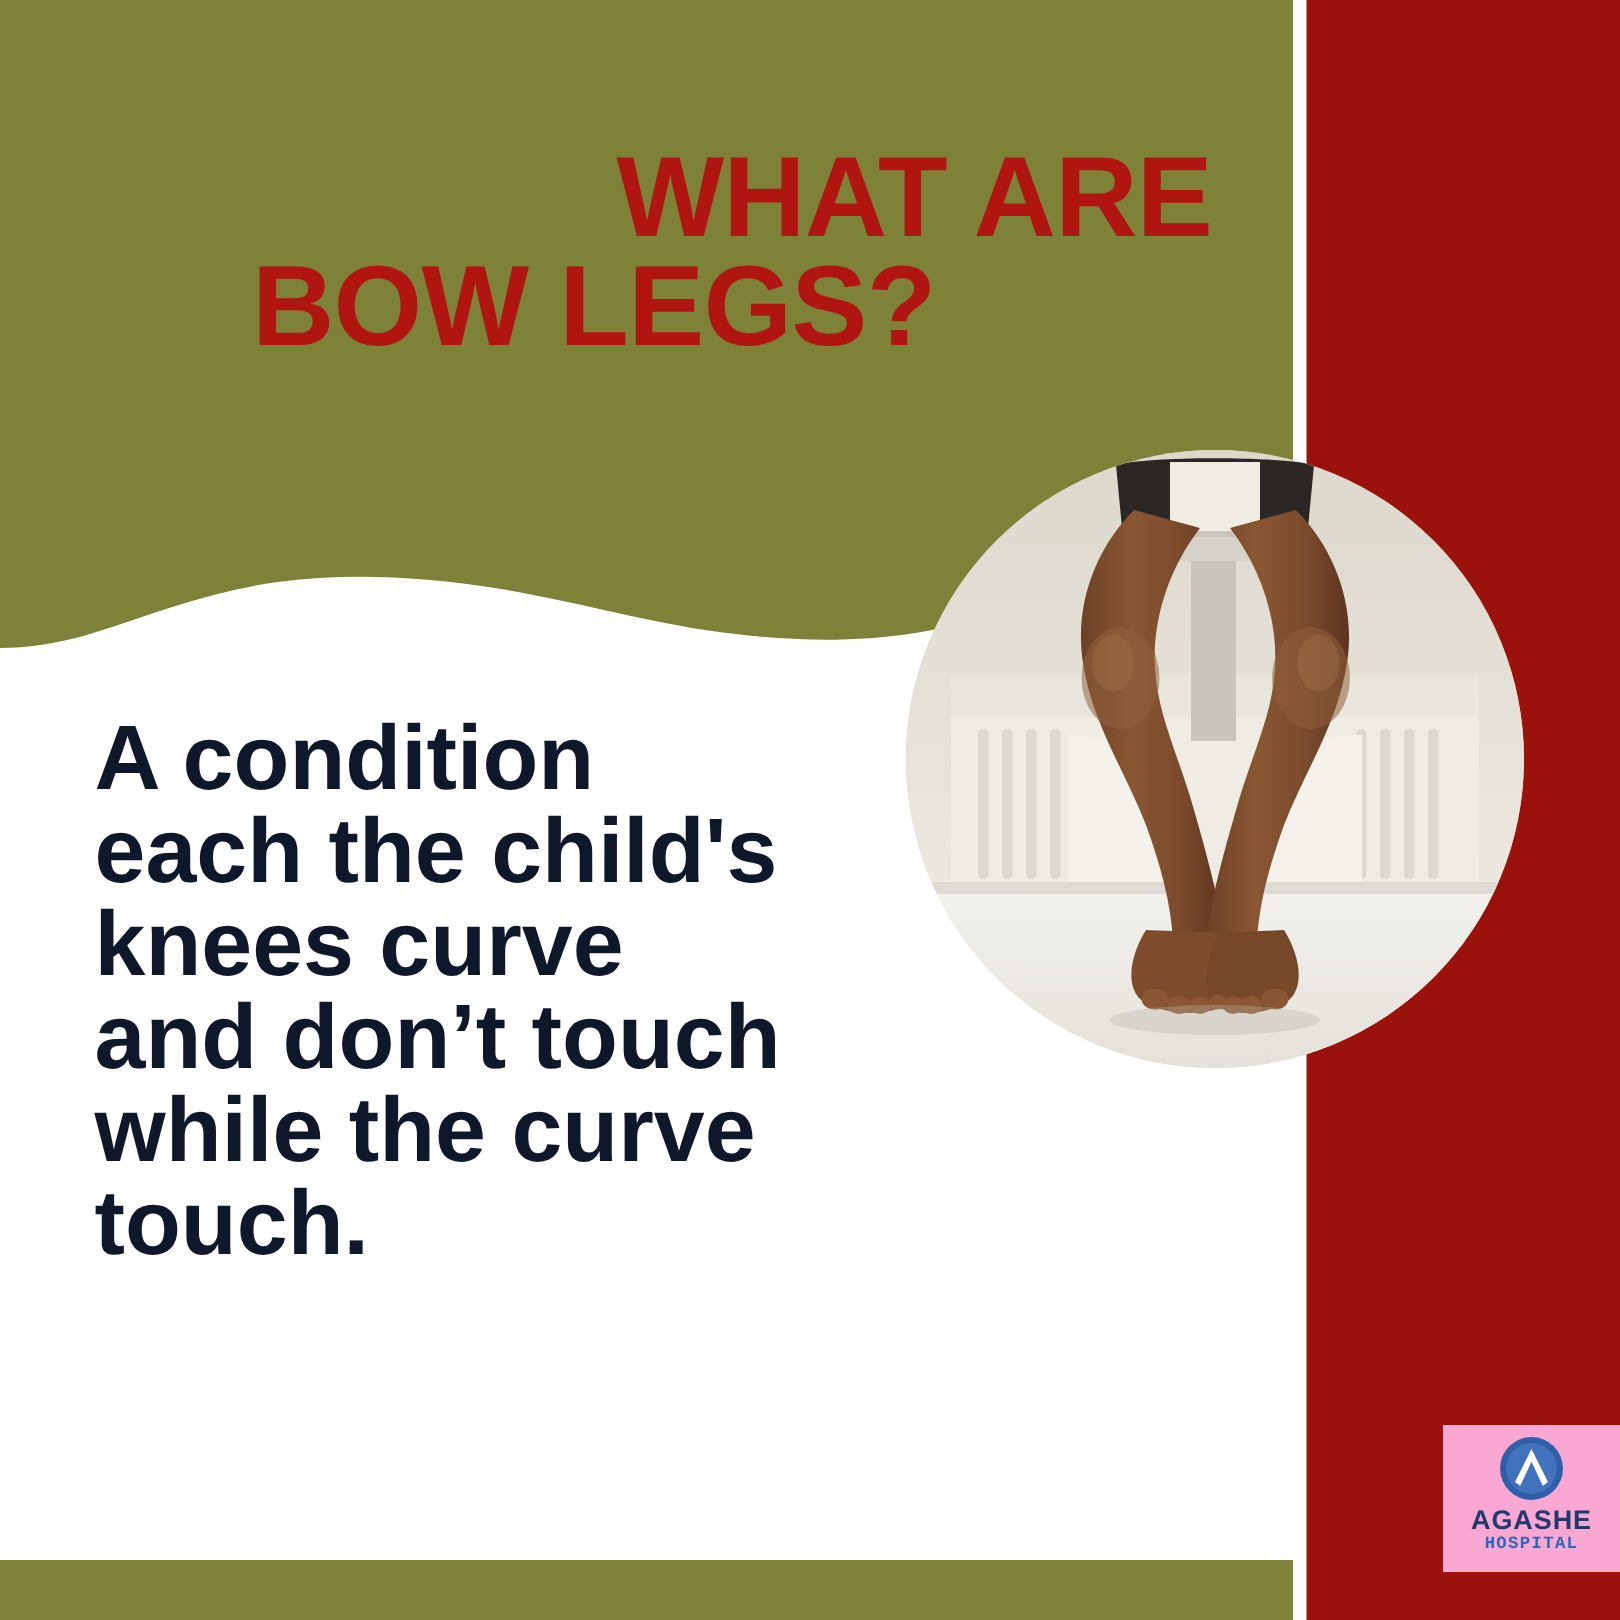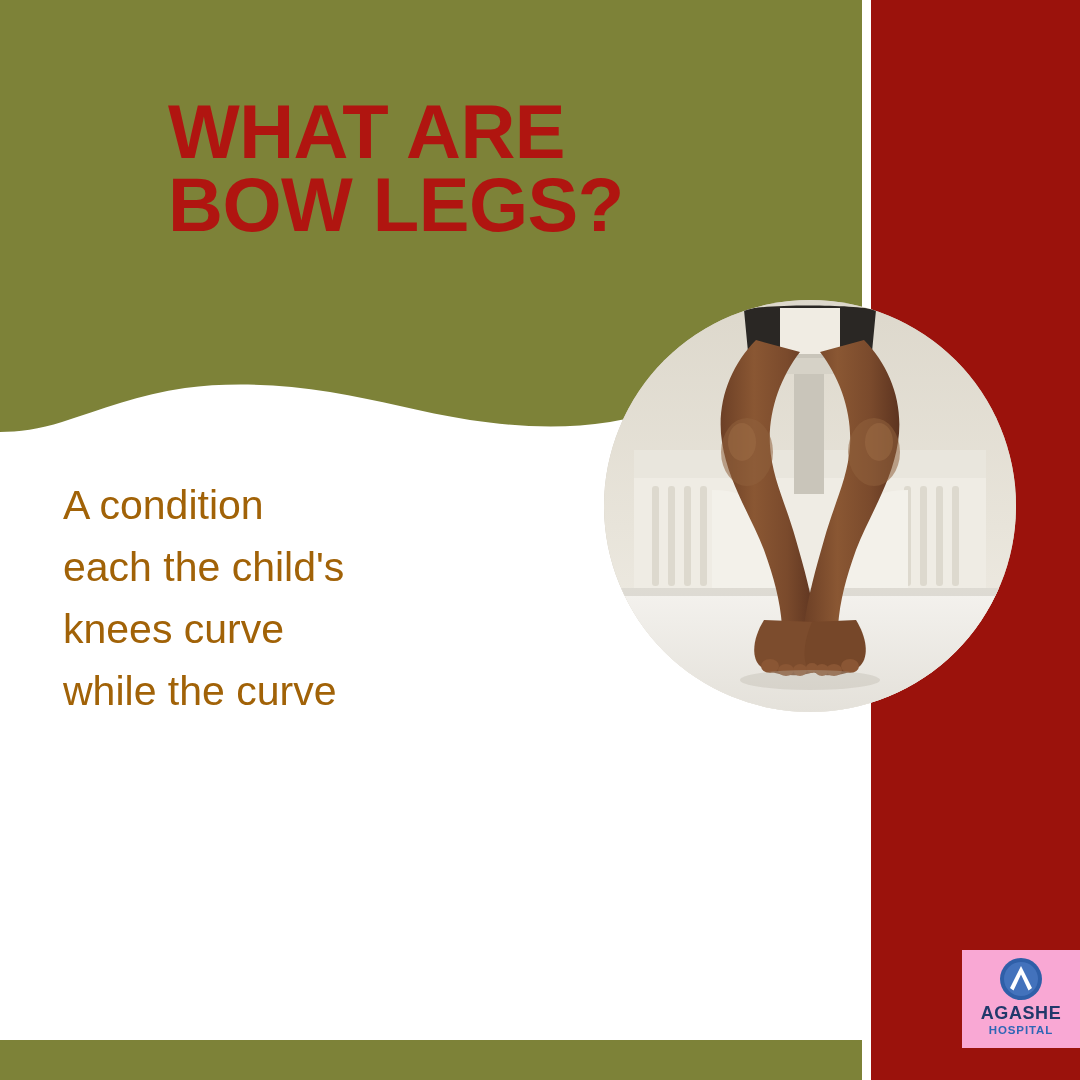--- a/index.html
+++ b/index.html
@@ -69,33 +69,33 @@
     top: 96px;
     width: 640px;
     color: #B01510;
     font-family: "Liberation Sans Narrow", "Liberation Sans", sans-serif;
     font-weight: bold;
     font-size: 76px;
     line-height: 0.96;
     letter-spacing: -0.5px;
     text-transform: uppercase;
   }
-  .headline .l1 { display: block; }
+  .headline .l1 { display: block; text-align: right; }
   .headline .l2 { display: block; }
 
   
   .body-copy {
     position: absolute;
     left: 63px;
     top: 474px;
     width: 520px;
-    color: #a16207;
+    color: #0f172a;
     font-family: "Liberation Sans", sans-serif;
-    font-weight: normal;
-    font-size: 41px;
+    font-weight: bold;
+    font-size: 61px;
     line-height: 62px;
     letter-spacing: 0px;
   }
   .body-copy span { display: block; white-space: pre; }
 
   
   .photo-circle {
     position: absolute;
     left: 604px;
     top: 300px;
@@ -132,21 +132,21 @@
     color: #21396B;
     font-family: "Liberation Sans", sans-serif;
     font-weight: bold;
     font-size: 18px;
     letter-spacing: 0.6px;
     line-height: 20px;
     margin-top: 2px;
   }
   .logo-sub {
     color: #2F66B5;
-    font-family: Liberation Sans, sans-serif;
+    font-family: Liberation Mono, monospace;
     font-weight: bold;
     font-size: 11.5px;
     letter-spacing: 0.9px;
     line-height: 14px;
   }
 </style>
 </head>
 <body>
 
 <div id="poster">
@@ -169,21 +169,23 @@
 
   <div class="headline">
     <span class="l1">WHAT ARE</span>
     <span class="l2">BOW LEGS?</span>
   </div>
 
   <div class="body-copy">
     <span>A condition</span>
     <span>each the child's</span>
     <span>knees curve</span>
+    <span>and don’t touch</span>
     <span>while the curve</span>
+    <span>touch.</span>
   </div>
 
   <div class="photo-circle">
     <svg viewBox="0 0 412 412">
       <defs>
         <linearGradient id="wallGrad" x1="0" y1="0" x2="0" y2="1">
           <stop offset="0%" stop-color="#ddd8cc"></stop>
           <stop offset="55%" stop-color="#e8e4da"></stop>
           <stop offset="100%" stop-color="#f2efe8"></stop>
         </linearGradient>

